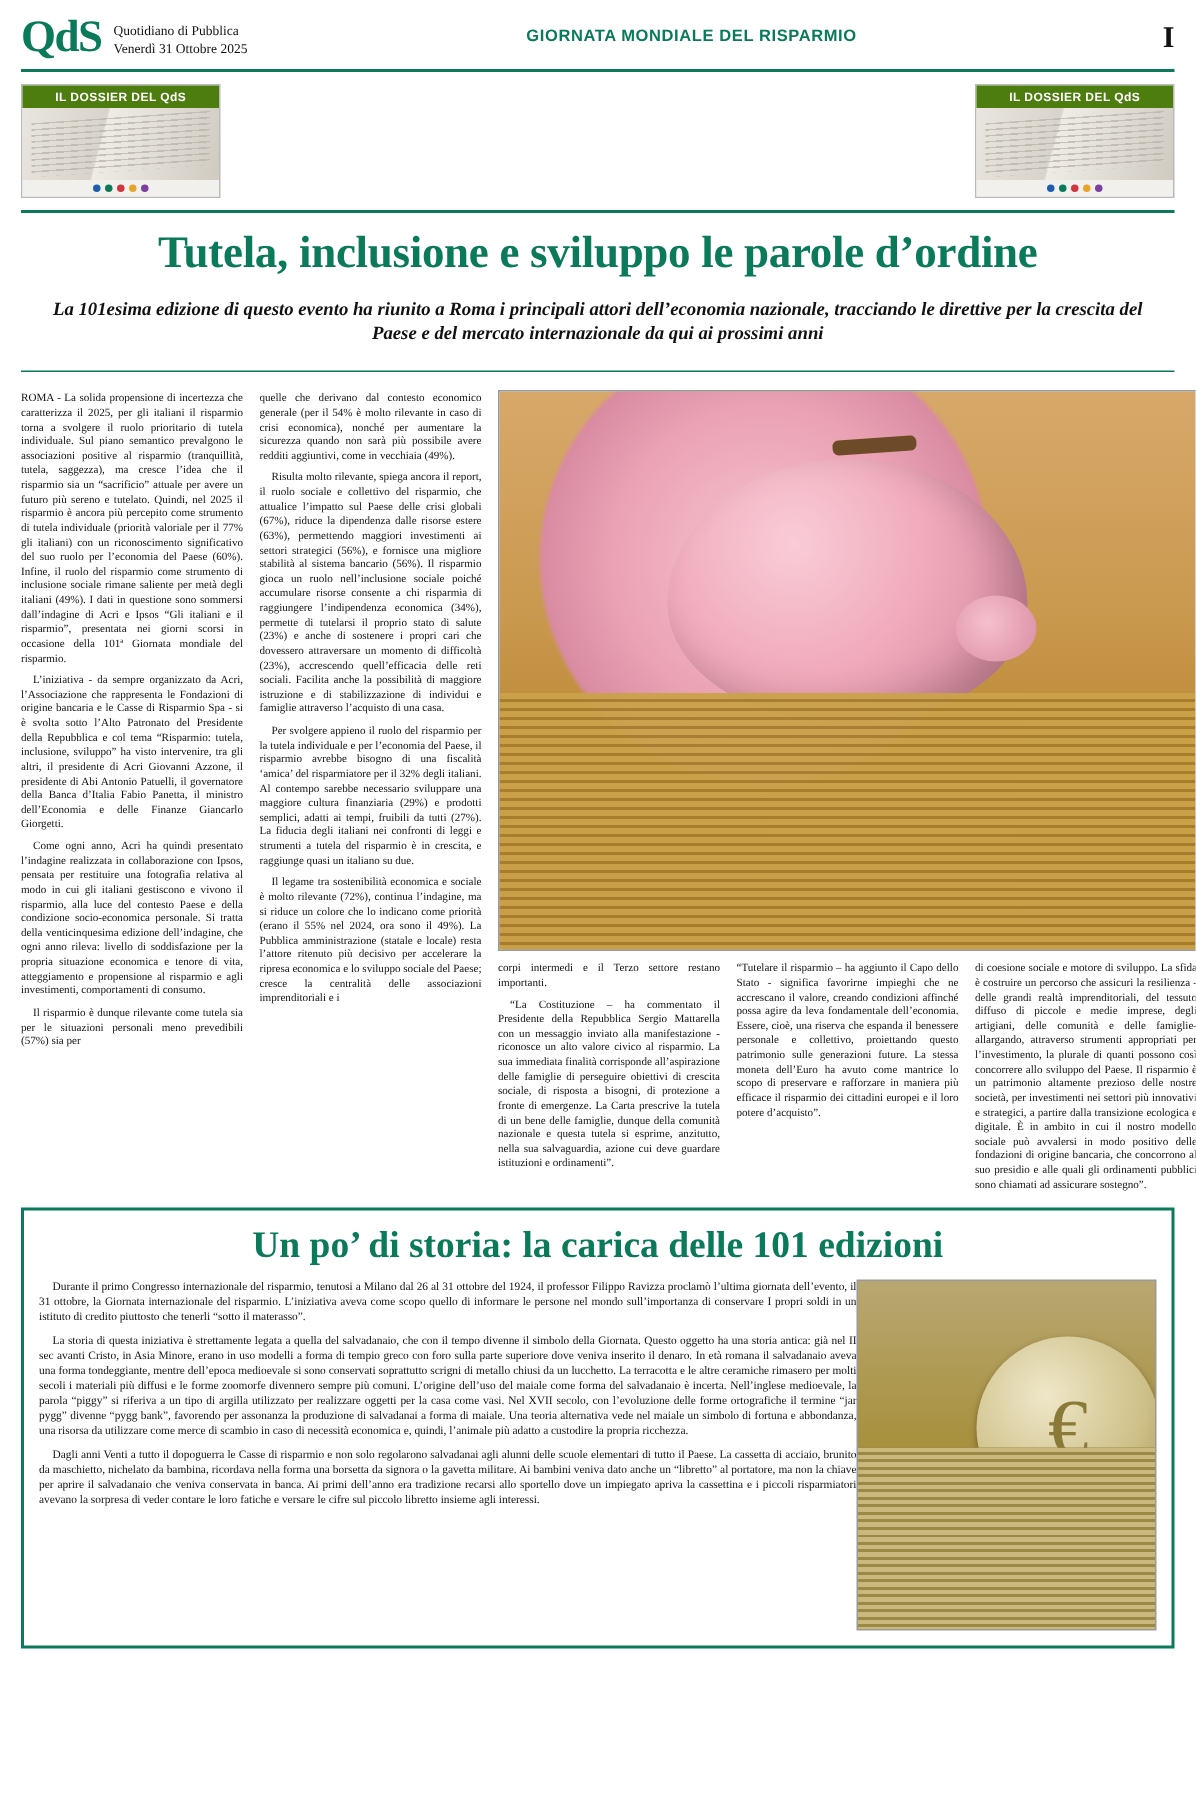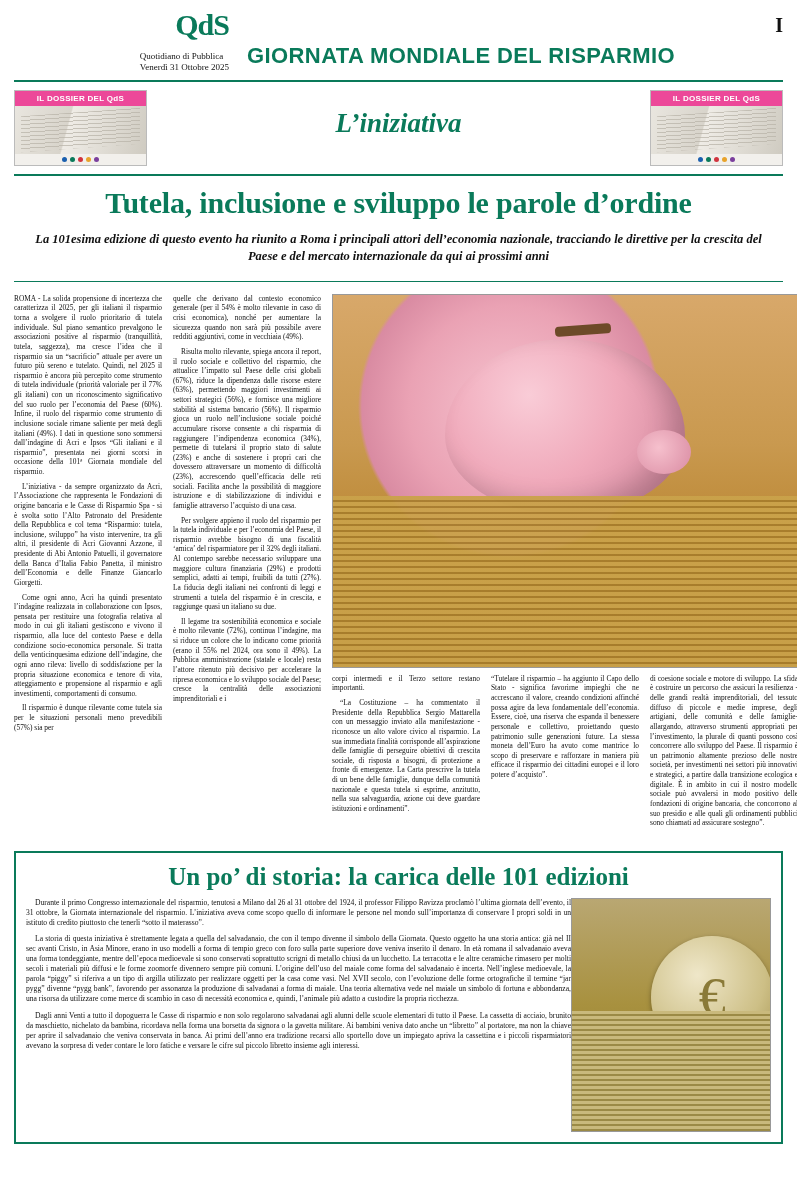--- a/index.html
+++ b/index.html
@@ -18,40 +18,39 @@
     padding:0 14px 10px 14px;
   }
 
   
   .masthead{
     display:flex;
     align-items:flex-start;
     padding:10px 0 6px 0;
     border-bottom:2px solid #0a7a5a;
   }
-  .logo-block{display:flex;align-items:flex-end;gap:8px;min-width:215px;flex-direction:column;}
+  .logo-block{display:flex;align-items:center;gap:8px;min-width:215px;}
   .qds-logo{
     font-family:"Liberation Serif", serif;
     font-weight:bold;
     font-size:30px;
     line-height:1;
     color:#0a7a5a;
     letter-spacing:-1px;
   }
   .masthead-text{font-size:9px;line-height:1.25;color:#111;padding-top:3px;}
   .masthead-title{
     flex:1;
     text-align:center;
     font-family:"Liberation Sans", sans-serif;
     font-weight:bold;
-    font-size:22px;
+    font-size:11px;
     color:#0a7a5a;
     letter-spacing:0.4px;
     padding-top:8px;
-    margin-top:25px;
   }
   .page-num{
     min-width:90px;
     text-align:right;
     font-family:"Liberation Serif", serif;
     font-size:20px;
     font-weight:bold;
     padding-top:4px;
   }
 
@@ -61,21 +60,21 @@
     justify-content:space-between;
     align-items:flex-start;
     margin-top:8px;
   }
   .dossier-box{
     width:133px;
     border:1px solid #bbb;
     box-sizing:border-box;
   }
   .dossier-head{
-    background:#ec4899;
+    background:#4d7c0f;
     color:#fff;
     font-family:"Liberation Sans", sans-serif;
     font-weight:bold;
     font-size:8px;
     text-align:center;
     padding:3px 0;
     letter-spacing:0.3px;
   }
   .dossier-img{
     height:48px;
@@ -177,21 +176,21 @@
     background:radial-gradient(circle at 40% 40%,#f6c0cd,#d98ba2);
   }
   .pig:after{
     content:"";position:absolute;left:46%;top:-14px;
     width:56px;height:10px;background:#6d4a28;border-radius:4px;
     transform:rotate(-4deg);
   }
 
   
   .history-box{
-    margin-top:18px;
+    margin-top:6px;
     border:2px solid #0a7a5a;
     padding:8px 10px 10px 10px;
   }
   .history-title{
     text-align:center;
     color:#0a7a5a;
     font-weight:bold;
     font-size:25px;
     line-height:1.1;
     padding:2px 0 8px 0;
@@ -255,21 +254,20 @@
       <div class="dossier-img"></div>
       <div class="dossier-dots">
         <span style="background:#1b5fae"></span>
           <span style="background:#0a7a5a"></span>
           <span style="background:#d1343f"></span>
           <span style="background:#e8a32b"></span>
           <span style="background:#7b3f9d"></span>
       </div>
     </div>
 
-    <div class="initiative-title">L’iniziativa</div>
 
     <div class="dossier-box">
       <div class="dossier-head">IL DOSSIER DEL QdS</div>
       <div class="dossier-img"></div>
       <div class="dossier-dots">
         <span style="background:#1b5fae"></span>
           <span style="background:#0a7a5a"></span>
           <span style="background:#d1343f"></span>
           <span style="background:#e8a32b"></span>
           <span style="background:#7b3f9d"></span>

